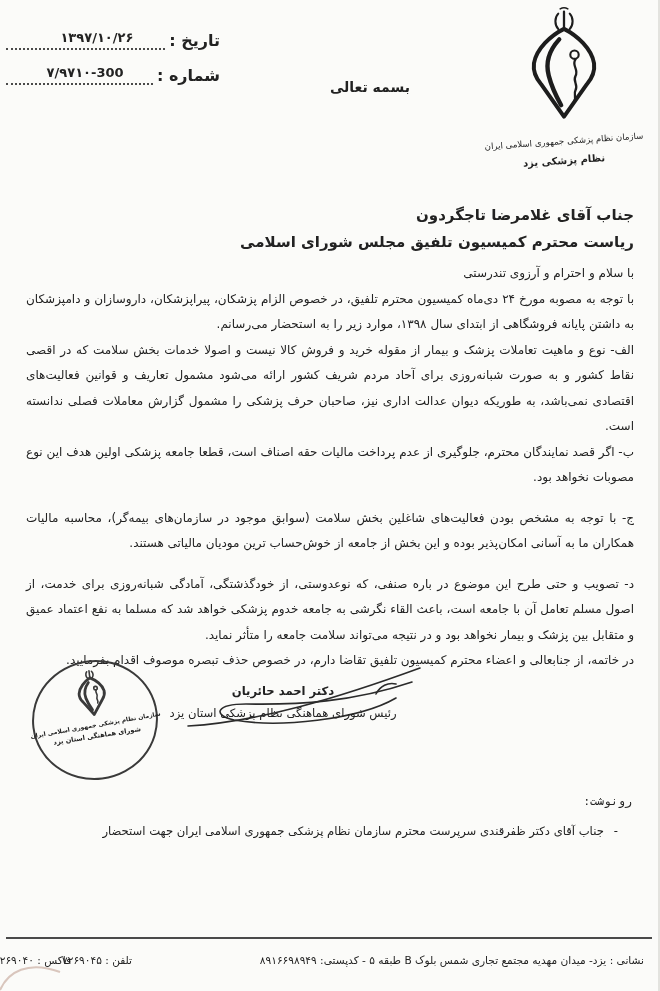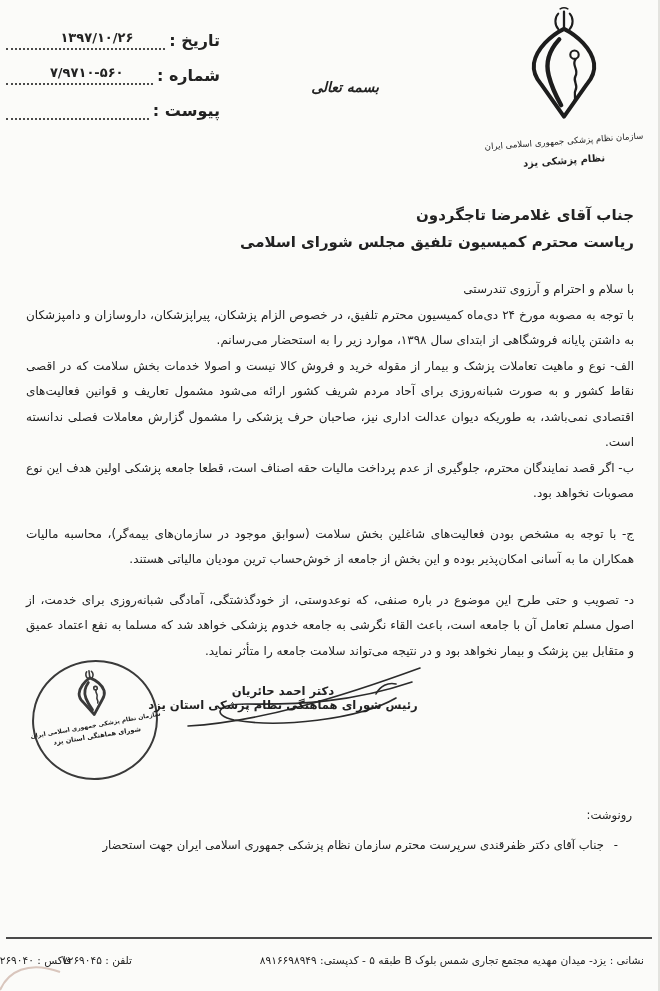--- a/index.html
+++ b/index.html
@@ -8,47 +8,47 @@
     background:#fbfbf9;overflow:hidden;
     font-family:"DejaVu Sans",sans-serif;color:#222;
     border-right:2px solid #e3e3df;
   }
   
   .hdr-fields{position:absolute;top:26px;right:438px;left:8px;direction:rtl;}
   .hrow{display:flex;align-items:flex-end;margin-bottom:11px;height:24px;}
   .hlabel{font-size:16px;font-weight:bold;white-space:nowrap;margin-left:4px;}
   .hline{flex:1;border-bottom:2px dotted #4a4a4a;position:relative;height:20px;}
   .hvalue{position:absolute;bottom:3px;right:20%;font-size:13px;font-weight:bold;letter-spacing:1px;direction:ltr;}
-  .bismillah{position:absolute;top:79px;left:282px;width:130px;text-align:center;
-    font-size:14px;font-weight:bold;font-style:italic;}
+  .bismillah{position:absolute;top:79px;left:282px;width:130px;
+    font-size:14px;font-weight:bold;}
   .letterhead{position:absolute;top:6px;left:480px;width:172px;text-align:center;}
   .letterhead .org{font-size:8.6px;transform:rotate(-4deg);margin-top:2px;white-space:nowrap;}
   .letterhead .branch{font-size:10px;transform:rotate(-4deg);margin-top:9px;font-weight:bold;}
   
   .addressee{position:absolute;top:202px;right:24px;left:30px;text-align:right;
     font-size:15px;font-weight:bold;line-height:27px;}
   
-  .body-text{position:absolute;top:277px;right:24px;left:28px;direction:rtl;
+  .body-text{position:absolute;top:261px;right:24px;left:28px;direction:rtl;
     text-align:justify;font-size:12px;line-height:25.5px;}
   .body-text p{margin:0;}
   .body-text p.gap{margin-top:15px;}
   
   .sig-block{position:absolute;top:684px;left:150px;width:270px;text-align:center;font-size:11.6px;}
   .sig-name{font-weight:bold;}
-  .sig-title{margin-top:0;white-space:nowrap;font-weight:bold;}
+  .sig-title{margin-top:8px;white-space:nowrap;}
   .sig-scribble{position:absolute;top:664px;left:130px;pointer-events:none;}
   .stamp{position:absolute;top:660px;left:34px;width:126px;height:120px;
     border:2.5px solid #3a3a3a;border-radius:50%;transform:rotate(-7deg);
     display:flex;flex-direction:column;align-items:center;justify-content:flex-start;
     padding-top:6px;box-sizing:border-box;background:rgba(255,255,255,0.0);}
   .stamp .stamp-l1{font-size:6px;font-weight:bold;white-space:nowrap;transform:rotate(-3deg);margin-top:1px;}
   .stamp .stamp-l2{font-size:6.6px;font-weight:bold;white-space:nowrap;transform:rotate(-2deg);margin-top:4px;}
   
   .cc{position:absolute;top:788px;right:26px;left:30px;direction:rtl;font-size:11.6px;line-height:25px;}
-  .cc .cc-label{margin:15px 0 5px 0;}
+  .cc .cc-label{margin:1px 0 5px 0;font-family:Liberation Mono, monospace;}
   .cc .cc-item{display:flex;gap:10px;padding-right:14px;}
   .cc .dash{flex:0 0 auto;}
   
   .footer-rule{position:absolute;top:937px;left:8px;right:6px;border-top:2px solid #4a4a4a;}
   .footer{position:absolute;top:948px;left:0;right:0;height:30px;font-size:10.6px;direction:rtl;}
   .footer .addr{position:absolute;right:14px;top:6px;white-space:nowrap;}
   .footer .tel{position:absolute;left:64px;top:6px;white-space:nowrap;}
   .footer .fax{position:absolute;left:-4px;top:6px;white-space:nowrap;}
   .artifact{position:absolute;pointer-events:none;}
 </style>
@@ -60,27 +60,21 @@
   <div class="hdr-fields">
     <div class="hrow">
       <span class="hlabel">تاریخ :</span>
       <span class="hline">
         <span class="hvalue">۱۳۹۷/۱۰/۲۶</span>
       </span>
     </div>
     <div class="hrow">
       <span class="hlabel">شماره :</span>
       <span class="hline">
-        <span class="hvalue">۷/۹۷۱۰-۵۶۰</span>
-      </span>
-    </div>
-    <div class="hrow">
-      <span class="hlabel">پیوست :</span>
-      <span class="hline">
-        <span class="hvalue"></span>
+        <span class="hvalue">۷/۹۷۱۰-300</span>
       </span>
     </div>
   </div>
 
   <div class="bismillah">بسمه تعالی</div>
 
   <div class="letterhead">
     <svg width="96" height="124" viewBox="0 0 100 130">
       <g stroke="#1d1d1d" fill="none" stroke-linecap="round">
 
@@ -106,20 +100,21 @@
     <div>ریاست محترم کمیسیون تلفیق مجلس شورای اسلامی</div>
   </div>
 
   <div class="body-text">
     <p>با سلام و احترام و آرزوی تندرستی</p>
     <p>با توجه به مصوبه مورخ ۲۴ دی‌ماه کمیسیون محترم تلفیق، در خصوص الزام پزشکان، پیراپزشکان، داروسازان و دامپزشکان به داشتن پایانه فروشگاهی از ابتدای سال ۱۳۹۸، موارد زیر را به استحضار می‌رسانم.</p>
     <p>الف- نوع و ماهیت تعاملات پزشک و بیمار از مقوله خرید و فروش کالا نیست و اصولا خدمات بخش سلامت که در اقصی نقاط کشور و به صورت شبانه‌روزی برای آحاد مردم شریف کشور ارائه می‌شود مشمول تعاریف و قوانین فعالیت‌های اقتصادی نمی‌باشد، به طوریکه دیوان عدالت اداری نیز، صاحبان حرف پزشکی را مشمول گزارش معاملات فصلی ندانسته است.</p>
     <p>ب- اگر قصد نمایندگان محترم، جلوگیری از عدم پرداخت مالیات حقه اصناف است، قطعا جامعه پزشکی اولین هدف این نوع مصوبات نخواهد بود.</p>
     <p class="gap">ج- با توجه به مشخص بودن فعالیت‌های شاغلین بخش سلامت (سوابق موجود در سازمان‌های بیمه‌گر)، محاسبه مالیات همکاران ما به آسانی امکان‌پذیر بوده و این بخش از جامعه از خوش‌حساب ترین مودیان مالیاتی هستند.</p>
     <p class="gap">د- تصویب و حتی طرح این موضوع در باره صنفی، که نوعدوستی، از خودگذشتگی، آمادگی شبانه‌روزی برای خدمت، از اصول مسلم تعامل آن با جامعه است، باعث القاء نگرشی به جامعه خدوم پزشکی خواهد شد که مسلما به نفع اعتماد عمیق و متقابل بین پزشک و بیمار نخواهد بود و در نتیجه می‌تواند سلامت جامعه را متأثر نماید.</p>
+    <p>در خاتمه، از جنابعالی و اعضاء محترم کمیسیون تلفیق تقاضا دارم، در خصوص حذف تبصره موصوف اقدام بفرمایید.</p>
   </div>
 
   <div class="stamp">
     <svg width="40" height="52" viewBox="0 0 100 130">
       <g stroke="#3a3a3a" fill="none" stroke-linecap="round">
         <path d="M44 8 C40 12 40 20 44 24" stroke-width="4"></path>
         <path d="M56 8 C60 12 60 20 56 24" stroke-width="4"></path>
         <path d="M50 6 L50 24" stroke-width="4"></path>
         <path d="M50 24 C36 31 21 45 18.5 60 C17.5 68 20 75 26 82 L50 116 L74 82 C80 75 82.5 68 81.5 60 C79 45 64 31 50 24 Z" stroke-width="7" stroke-linejoin="round"></path>
         <path d="M45 35 C34 47 30.5 60 34 73 C36.8 84 42 95 47 104" stroke-width="7"></path>

